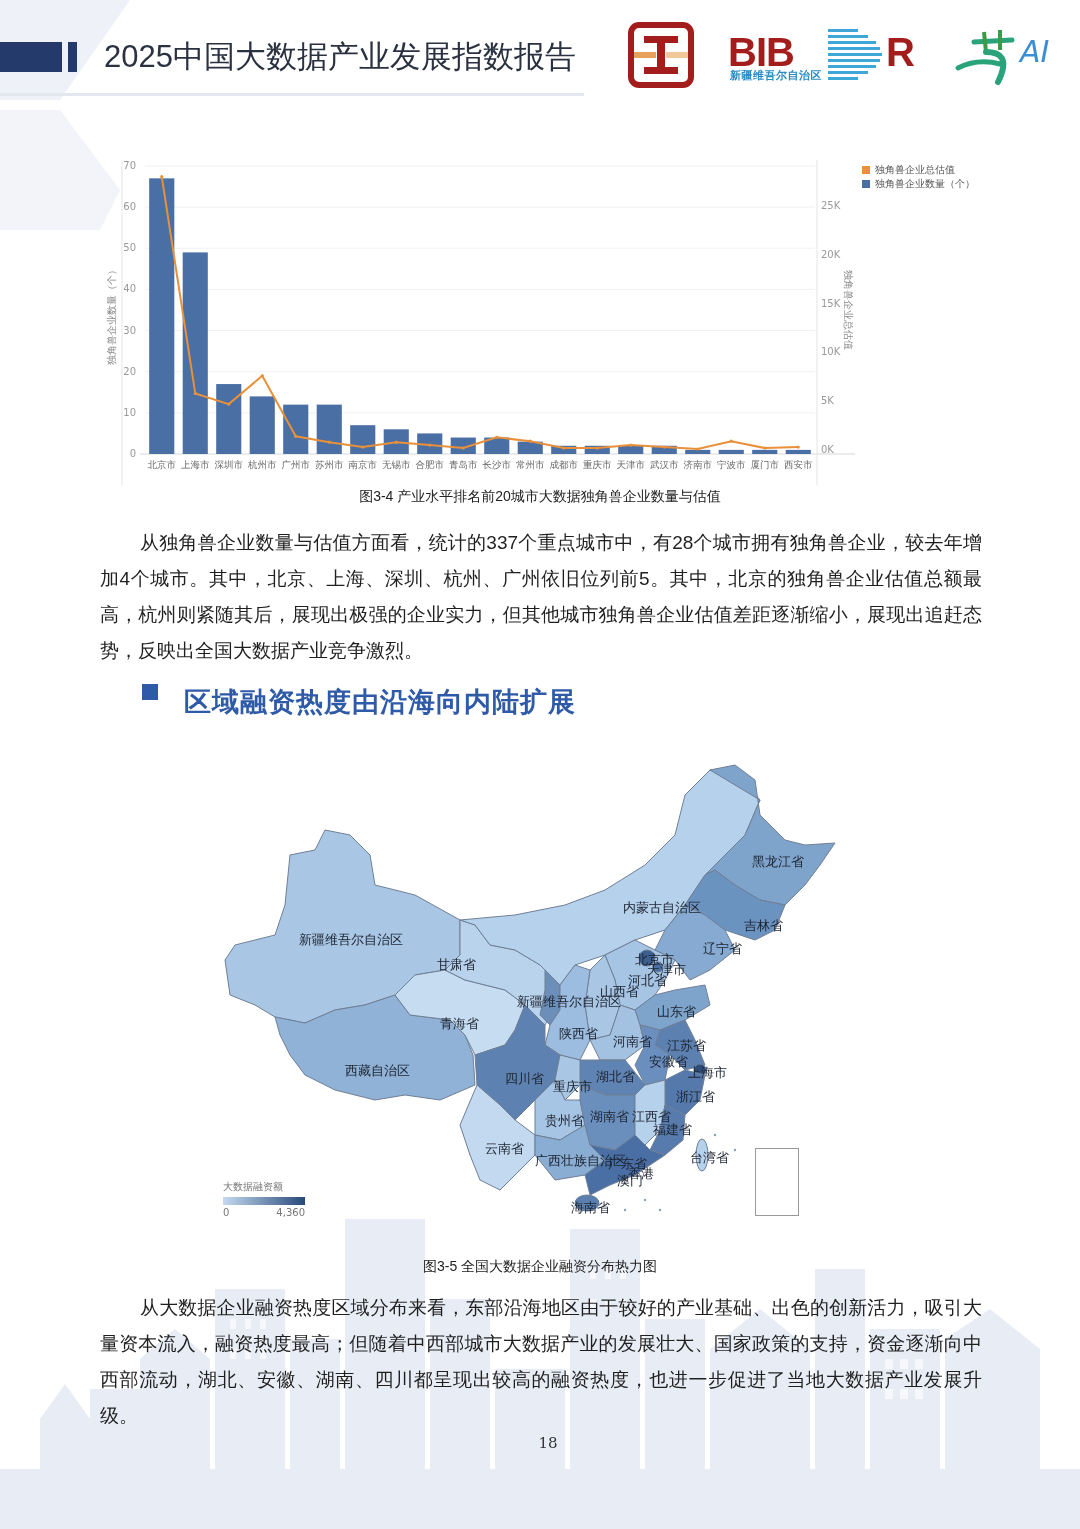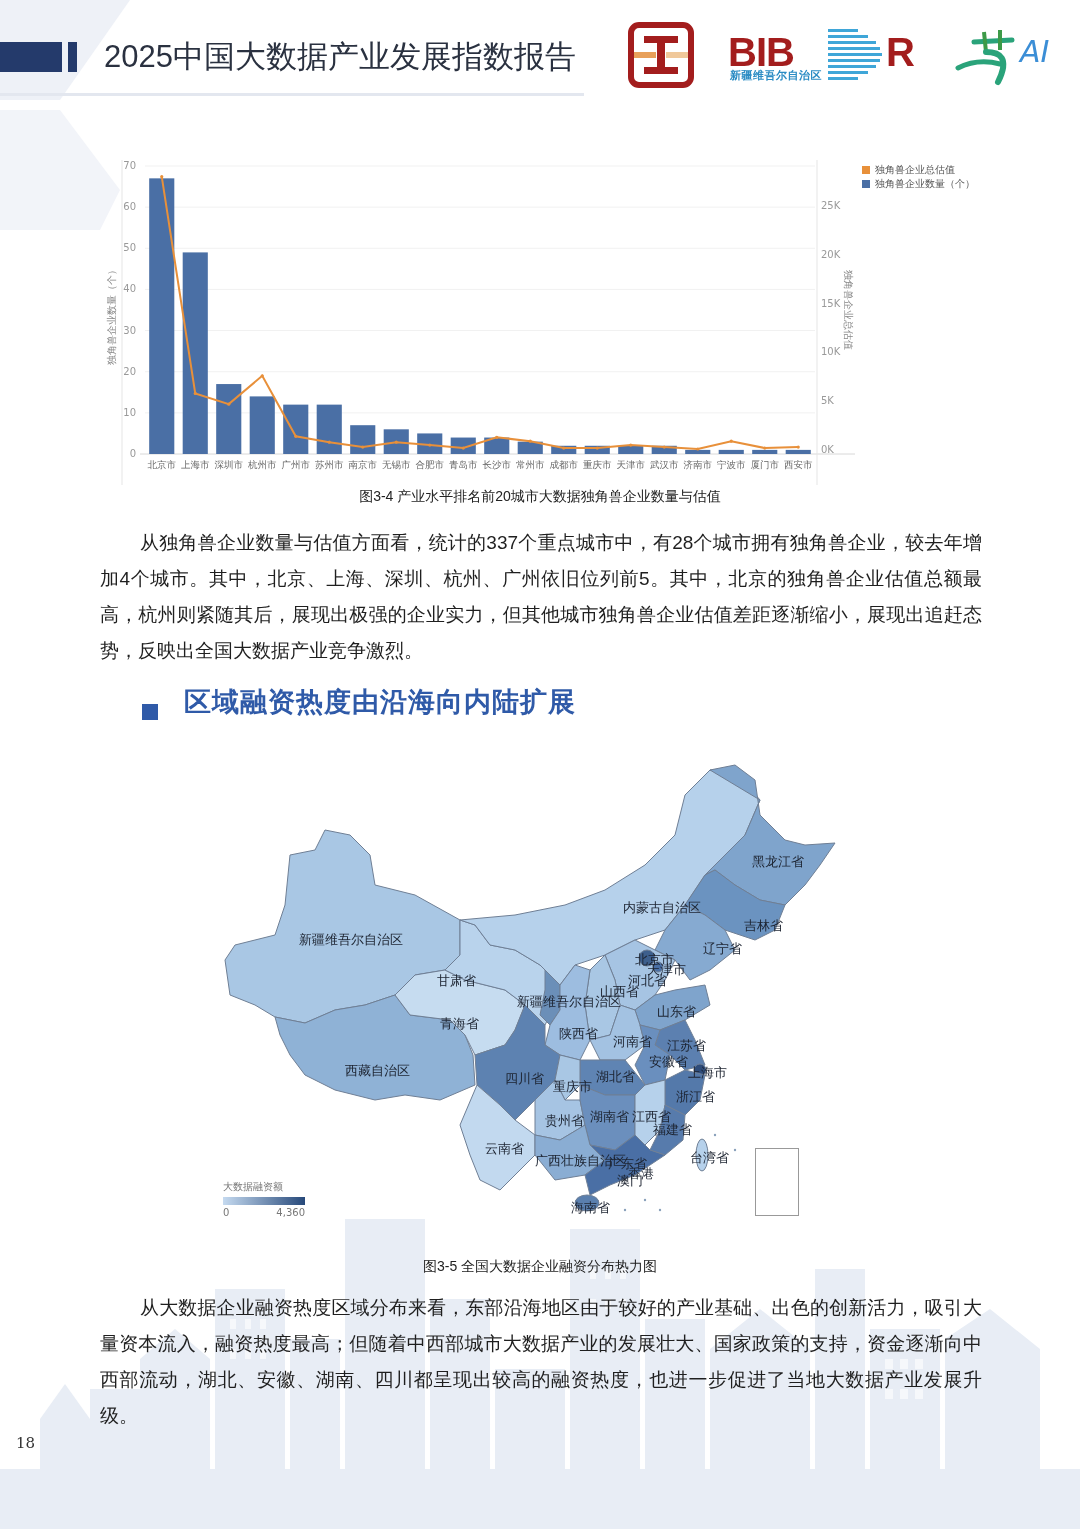--- a/index.html
+++ b/index.html
@@ -28,34 +28,34 @@
   .chart { position:absolute; left:100px; top:155px; width:900px; height:340px; z-index:2; }
   .chart svg { position:absolute; left:0; top:0; }
   .legend { position:absolute; left:762px; top:8px; font-size:10px; color:#555; font-family:"DejaVu Serif",serif; }
   .legend .li { display:flex; align-items:center; height:14px; }
   .legend .sw { width:8px; height:8px; margin-right:5px; }
   .caption { position:absolute; width:1080px; text-align:center; font-size:14px; color:#222; z-index:2; font-family:"Liberation Sans","DejaVu Sans",sans-serif; }
 
   
   .para { position:absolute; left:100px; width:882px; font-size:19px; line-height:36px; color:#1f1f1f; text-align:justify; text-indent:40px; z-index:2; font-family:"Liberation Sans","DejaVu Sans",sans-serif; }
 
-  .section { position:absolute; left:142px; top:684px; z-index:2; display:flex; align-items:flex-end; }
+  .section { position:absolute; left:142px; top:684px; z-index:2; display:flex; align-items:flex-start; }
   .section .sq { width:16px; height:16px; background:#2f5aa8; margin-right:26px; }
   .section .title { font-size:27px; font-weight:bold; color:#2f5aa8; letter-spacing:1px; }
 
   
   .map { position:absolute; left:215px; top:755px; width:640px; height:470px; z-index:2; }
   .map svg { position:absolute; left:0; top:0; }
   .map-label { position:absolute; font-size:13px; color:#1c2330; white-space:nowrap; }
   .map-legend { position:absolute; left:8px; top:425px; font-size:10px; color:#777; font-family:"DejaVu Serif",serif; }
   .map-legend .grad { width:82px; height:8px; background:linear-gradient(90deg,#c5daf0,#27497a); margin:3px 0 2px 0; }
   .map-legend .ends { display:flex; justify-content:space-between; width:82px; font-size:10px; color:#777; font-family:"DejaVu Sans",sans-serif; }
   .inset { position:absolute; left:540px; top:393px; width:44px; height:68px; border:1px solid #999; background:#fff; }
 
-  .page-num { position:absolute; left:0; width:1080px; top:1434px; text-align:left; font-size:15px; color:#333; font-family:"DejaVu Serif",serif; z-index:2;padding-left:16px; }
+  .page-num { position:absolute; left:0; width:1080px; top:1434px; text-align:center; font-size:15px; color:#333; font-family:"DejaVu Serif",serif; z-index:2;padding-left:16px; }
 </style>
 </head>
 <body>
 
 <svg class="bg-chevron" viewBox="0 0 200 260">
   <polygon points="0,0 130,0 60,100 0,100" fill="#eef1f7"></polygon>
   <polygon points="0,110 60,110 120,190 100,230 0,230" fill="#f2f4f9"></polygon>
 </svg>
 
 <svg class="bg-city" viewBox="0 0 1080 320">
@@ -322,21 +322,21 @@
         <circle cx="445" cy="455" r="1.2"></circle>
         <circle cx="410" cy="455" r="1.2"></circle>
       <circle cx="500" cy="380" r="1.2"></circle>
         <circle cx="520" cy="395" r="1.2"></circle>
     </g>
   </svg>
 
   <div class="inset"></div>
 
   <div class="map-label" style="left:84px;top:176px">新疆维吾尔自治区</div>
-  <div class="map-label" style="left:222px;top:217px">甘肃省</div>
+  <div class="map-label" style="left:222px;top:201px">甘肃省</div>
   <div class="map-label" style="left:225px;top:260px">青海省</div>
   <div class="map-label" style="left:130px;top:307px">西藏自治区</div>
   <div class="map-label" style="left:408px;top:144px">内蒙古自治区</div>
   <div class="map-label" style="left:537px;top:98px">黑龙江省</div>
   <div class="map-label" style="left:529px;top:162px">吉林省</div>
   <div class="map-label" style="left:488px;top:185px">辽宁省</div>
   <div class="map-label" style="left:420px;top:196px">北京市</div>
   <div class="map-label" style="left:432px;top:206px">天津市</div>
   <div class="map-label" style="left:413px;top:217px">河北省</div>
   <div class="map-label" style="left:385px;top:228px">山西省</div>

